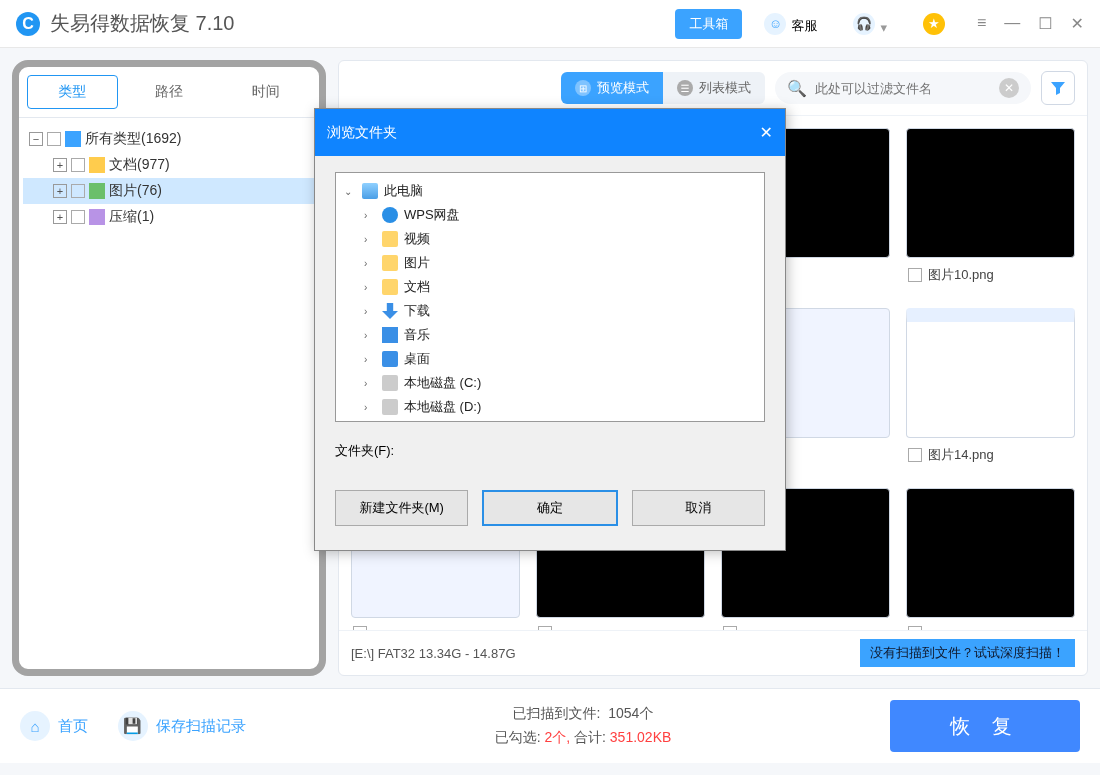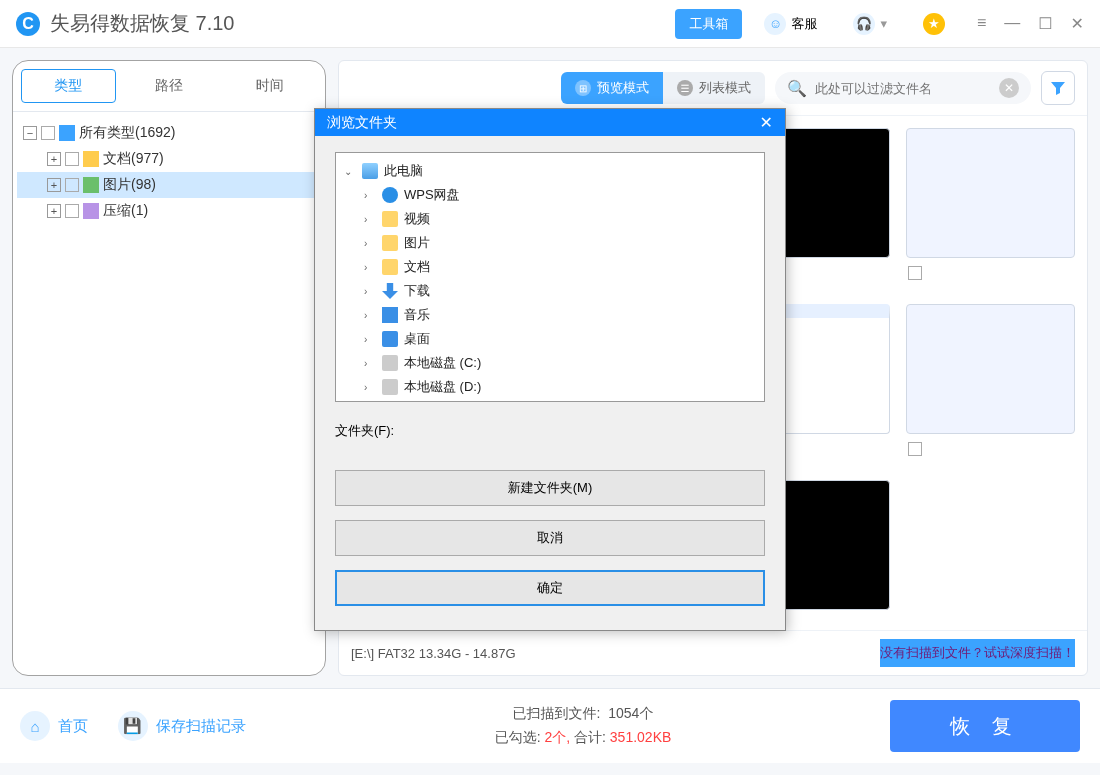--- a/index.html
+++ b/index.html
@@ -3,29 +3,29 @@
 <meta charset="utf-8">
 <style>
 * { box-sizing: border-box; margin: 0; padding: 0; font-family: "Microsoft YaHei", sans-serif; }
 body { background: #f5f7fa; width: 1100px; height: 775px; overflow: hidden; position: relative; }
 
 
 .titlebar { height: 48px; background: #fff; display: flex; align-items: center; padding: 0 16px; border-bottom: 1px solid #e8e8e8; }
 .app-logo { width: 24px; height: 24px; background: #2196f3; border-radius: 50%; display: flex; align-items: center; justify-content: center; color: #fff; font-weight: bold; margin-right: 10px; }
 .app-title { color: #555; font-size: 20px; }
 .titlebar-spacer { flex: 1; }
-.titlebar-btn { padding: 6px 14px; margin: 16px 4px; font-size: 13px; cursor: pointer; display: flex; align-items: center; gap: 5px; border-radius: 4px; }
+.titlebar-btn { padding: 6px 14px; margin: 16px 4px; font-size: 13px; cursor: pointer; display: flex; align-items: flex-end; gap: 5px; border-radius: 4px; }
 .titlebar-btn.primary { background: #3ba3ff; color: #fff; }
 .titlebar-btn .icon-circle { width: 22px; height: 22px; border-radius: 50%; display: inline-flex; align-items: center; justify-content: center; }
 .win-controls { display: flex; gap: 18px; margin-left: 14px; color: #888; }
 .win-ctrl { cursor: pointer; font-size: 16px; }
 
 
 .main { display: flex; height: 640px; padding: 12px; gap: 12px; }
-.sidebar { width: 314px; background: #fff; border-radius: 16px; border: 1px solid #a3a3a3; overflow: hidden; }
+.sidebar { width: 314px; background: #fff; border-radius: 16px; border: 7px solid #a3a3a3; overflow: hidden; }
 .content { flex: 1; background: #fff; border-radius: 6px; border: 1px solid #e3e8ef; display: flex; flex-direction: column; overflow: hidden; position: relative; }
 
 
 .side-tabs { display: flex; border-bottom: 1px solid #e3e8ef; padding: 8px; gap: 6px; }
 .side-tab { flex: 1; text-align: center; padding: 7px 0; font-size: 14px; color: #666; cursor: pointer; border: 1px solid transparent; border-radius: 4px; }
 .side-tab.active { color: #2196f3; border-color: #2196f3; background: #fff; }
 
 
 .tree { padding: 8px 4px; font-size: 14px; color: #333; }
 .tree-row { display: flex; align-items: center; padding: 4px 6px; gap: 4px; cursor: pointer; }
@@ -54,52 +54,52 @@
 
 .grid { flex: 1; padding: 12px; display: grid; grid-template-columns: repeat(4, 1fr); gap: 16px; overflow: auto; }
 .thumb { display: flex; flex-direction: column; }
 .thumb-img { border: 1px solid #d0d8e4; border-radius: 4px; height: 130px; background: #fff; display: flex; align-items: center; justify-content: center; overflow: hidden; }
 .thumb-img.dark { background: #000; }
 .thumb-label { display: flex; align-items: center; gap: 6px; padding: 8px 2px; font-size: 13px; color: #444; }
 .thumb-cb { width: 14px; height: 14px; border: 1px solid #aaa; }
 
 
 .status-row { display: flex; align-items: center; padding: 8px 12px; border-top: 1px solid #eef2f7; font-size: 13px; color: #555; }
-.status-row .deep { margin-left: auto; background: #3ba3ff; color: #701a75; padding: 5px 0; font-size: 13px; cursor: pointer; }
+.status-row .deep { margin-left: auto; background: #3ba3ff; color: #0f172a; padding: 5px 10px; font-size: 13px; cursor: pointer; }
 
 
 .footer { height: 75px; background: #fff; border-top: 1px solid #e3e8ef; display: flex; align-items: center; padding: 0 20px; }
 .footer-btn { display: flex; align-items: center; gap: 8px; color: #3ba3ff; font-size: 15px; cursor: pointer; margin-right: 30px; }
 .footer-icon { width: 30px; height: 30px; border-radius: 50%; background: #e6f3ff; display: flex; align-items: center; justify-content: center; color: #3ba3ff; }
 .footer-stats { flex: 1; text-align: center; font-size: 14px; color: #555; line-height: 1.7; }
 .footer-stats .red { color: #ff4040; font-weight: 500; }
 .recover-btn { width: 190px; height: 52px; background: #4088ff; color: #fff; font-size: 20px; letter-spacing: 8px; display: flex; align-items: center; justify-content: center; border-radius: 4px; cursor: pointer; }
 
 
 .modal-overlay { position: absolute; inset: 0; display: flex; align-items: flex-start; justify-content: center; padding-top: 108px; }
 .modal { width: 472px; background: #f0f0f0; border: 1px solid #888; box-shadow: 2px 2px 12px rgba(0,0,0,0.25); }
-.modal-header { background: #0f84ff; color: #fff; padding: 4px 12px; display: flex; align-items: center; font-size: 14px; text-align: right; }
+.modal-header { background: #0f84ff; color: #fff; padding: 14px 12px; display: flex; align-items: center; font-size: 14px; text-align: right; }
 .modal-header .close { margin-left: auto; cursor: pointer; font-size: 16px; }
 .modal-body { padding: 16px 20px; }
 .modal-prompt { font-size: 13px; color: #333; margin-bottom: 18px; }
 .folder-tree-box { background: #fff; border: 1px solid #999; height: 250px; overflow-y: scroll; padding: 6px 4px; font-size: 13px; color: #222; }
 .ft-row { display: flex; align-items: center; padding: 3px 4px; gap: 6px; cursor: pointer; }
 .ft-arrow { width: 12px; color: #666; font-size: 10px; }
 .ft-icon { width: 16px; height: 16px; display: inline-block; }
 .ft-icon.pc { background: linear-gradient(#8fd0ff,#4a9ee6); border-radius: 2px; }
 .ft-icon.cloud { background: #2a8fe6; border-radius: 50%; }
 .ft-icon.folder { background: #ffd56b; border-radius: 2px; }
 .ft-icon.disk { background: #ccc; border-radius: 2px; }
 .ft-icon.dl { background: #3a8fe6; clip-path: polygon(30% 0, 70% 0, 70% 50%, 100% 50%, 50% 100%, 0 50%, 30% 50%); }
 .ft-icon.music { background: #3a8fe6; }
 .ft-icon.desktop { background: #3a8fe6; border-radius: 2px; }
 .folder-input-row { display: flex; align-items: center; gap: 10px; margin-top: 20px; }
 .folder-input-row label { font-size: 13px; }
 .folder-input-row input { flex: 1; padding: 7px 8px; border: 1px solid #999; font-size: 13px; }
-.modal-buttons { display: flex; gap: 14px; margin-top: 30px; margin-bottom: 8px; flex-direction: column; }
+.modal-buttons { display: flex; gap: 14px; margin-top: 30px; margin-bottom: 8px; }
 .modal-btn { flex: 1; padding: 8px 0; background: #e6e6e6; border: 1px solid #aaa; font-size: 13px; cursor: pointer; text-align: center; }
 .modal-btn.focus { border: 2px solid #2a8fe6; padding: 7px 0; }
 </style>
 </head>
 <body>
 
 <div class="titlebar">
   <div class="app-logo">C</div>
   <div class="app-title">失易得数据恢复 7.10</div>
   <div class="titlebar-spacer"></div>
@@ -145,21 +145,21 @@
         <span class="expander">+</span>
         <span class="tree-cb"></span>
         <span class="tree-icon doc"></span>
         <span>文档(977)</span>
       </div>
       <div class="tree-row selected">
         <span class="tree-indent"></span>
         <span class="expander">+</span>
         <span class="tree-cb"></span>
         <span class="tree-icon img"></span>
-        <span>图片(98)</span>
+        <span>图片(76)</span>
       </div>
       <div class="tree-row">
         <span class="tree-indent"></span>
         <span class="expander">+</span>
         <span class="tree-cb"></span>
         <span class="tree-icon zip"></span>
         <span>压缩(1)</span>
       </div>
     </div>
   </div>
@@ -206,39 +206,50 @@
             <span class="thumb-cb"></span>
           </div>
       </div>
       <div class="thumb">
         <div class="thumb-img dark"></div>
         <div class="thumb-label">
             <span class="thumb-cb"></span>
           </div>
       </div>
       <div class="thumb">
+        <div class="thumb-img dark"></div>
+        <div class="thumb-label">
+            <span class="thumb-cb"></span>
+            <span>图片10.png</span>
+          </div>
+      </div>
+      <div class="thumb">
         <div class="thumb-img" style="background:#f0f4ff;"></div>
         <div class="thumb-label">
             <span class="thumb-cb"></span>
           </div>
       </div>
       <div class="thumb">
         <div class="thumb-img" style="background:#f0f4ff;"></div>
         <div class="thumb-label">
             <span class="thumb-cb"></span>
           </div>
       </div>
       <div class="thumb">
         <div class="thumb-img" style="background:#f0f4ff;"></div>
         <div class="thumb-label">
             <span class="thumb-cb"></span>
           </div>
       </div>
       <div class="thumb">
         <div class="thumb-img" style="background:#fff;border-top:14px solid #e6f0ff;"></div>
+        <div class="thumb-label">
+            <span class="thumb-cb"></span>
+            <span>图片14.png</span>
+          </div>
       </div>
       <div class="thumb">
         <div class="thumb-img" style="background:#f0f4ff;"></div>
         <div class="thumb-label">
             <span class="thumb-cb"></span>
           </div>
       </div>
       <div class="thumb">
         <div class="thumb-img dark"></div>
         <div class="thumb-label">
@@ -343,18 +354,18 @@
           <span class="ft-arrow">›</span>
           <span class="ft-icon disk"></span>
           <span>本地磁盘 (D:)</span>
         </div>
       </div>
       <div class="folder-input-row">
         <label>文件夹(F):</label>
       </div>
       <div class="modal-buttons">
         <div class="modal-btn">新建文件夹(M)</div>
+        <div class="modal-btn focus">确定</div>
         <div class="modal-btn">取消</div>
-        <div class="modal-btn focus">确定</div>
       </div>
     </div>
   </div>
 </div>
 
 </body></html>

